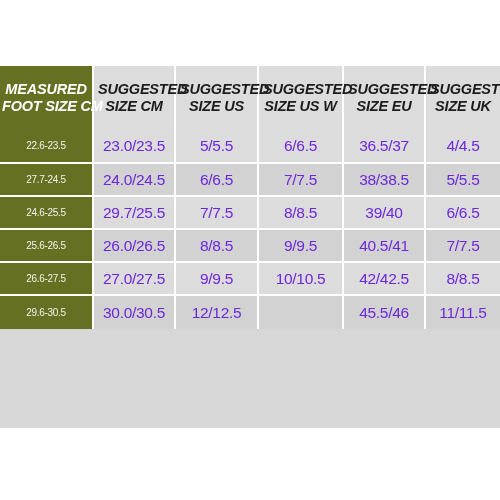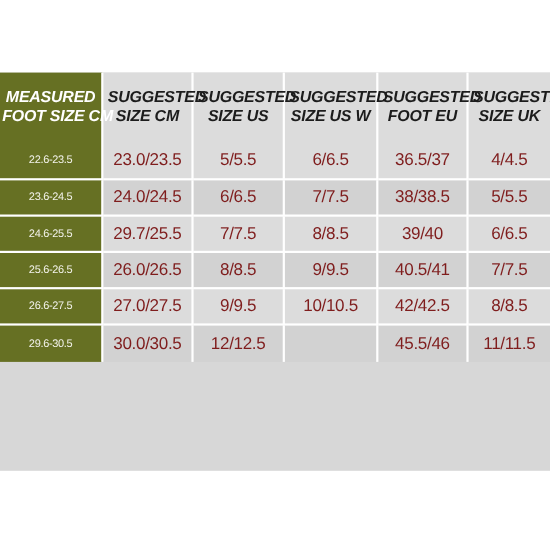--- a/index.html
+++ b/index.html
@@ -75,21 +75,21 @@
   tbody tr { height: 33.1px; }
 
   tbody td {
     padding: 0 3px;
     margin: 0;
     font-size: 15.5px;
     font-weight: normal;
     line-height: 18px;
     text-align: center;
     vertical-align: middle;
-    color: #7f1d1d;
+    color: #6d28d9;
     border-right: 2px solid #ffffff;
     border-bottom: 2px solid #ffffff;
     box-sizing: border-box;
     letter-spacing: -0.3px;
   }
 
   tbody td:last-child { border-right: none; }
   tbody tr:last-child td { border-bottom: none; }
 
   tbody td.measured-cell {
@@ -128,39 +128,39 @@
           <th>
             <span class="hl">SUGGESTED</span>
             <span class="hl">SIZE US</span>
           </th>
           <th>
             <span class="hl">SUGGESTED</span>
             <span class="hl">SIZE US W</span>
           </th>
           <th>
             <span class="hl">SUGGESTED</span>
-            <span class="hl">FOOT EU</span>
+            <span class="hl">SIZE EU</span>
           </th>
           <th>
             <span class="hl">SUGGESTED</span>
             <span class="hl">SIZE UK</span>
           </th>
         </tr>
       </thead>
       <tbody>
         <tr class="row-light">
           <td class="measured-cell">22.6-23.5</td>
           <td class="data-cell">23.0/23.5</td>
           <td class="data-cell">5/5.5</td>
           <td class="data-cell">6/6.5</td>
           <td class="data-cell">36.5/37</td>
           <td class="data-cell">4/4.5</td>
         </tr>
         <tr class="row-dark">
-          <td class="measured-cell">23.6-24.5</td>
+          <td class="measured-cell">27.7-24.5</td>
           <td class="data-cell">24.0/24.5</td>
           <td class="data-cell">6/6.5</td>
           <td class="data-cell">7/7.5</td>
           <td class="data-cell">38/38.5</td>
           <td class="data-cell">5/5.5</td>
         </tr>
         <tr class="row-light">
           <td class="measured-cell">24.6-25.5</td>
           <td class="data-cell">29.7/25.5</td>
           <td class="data-cell">7/7.5</td>

